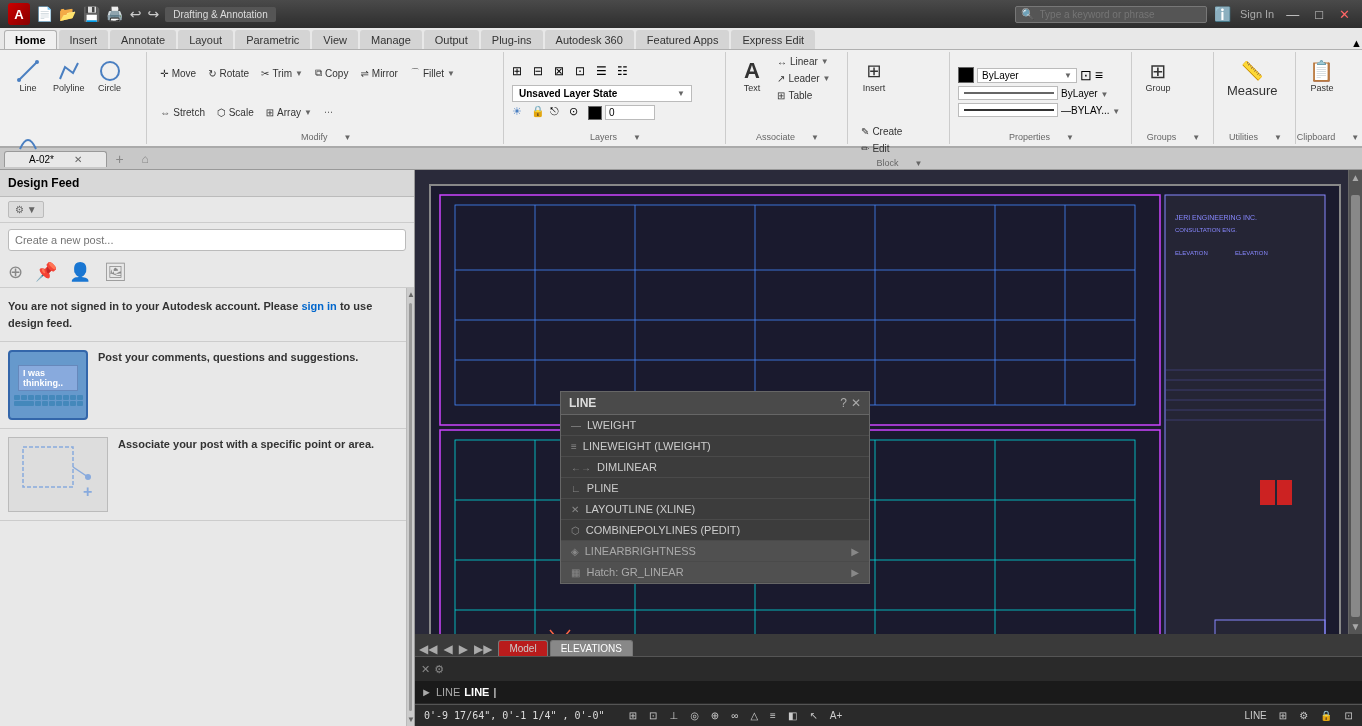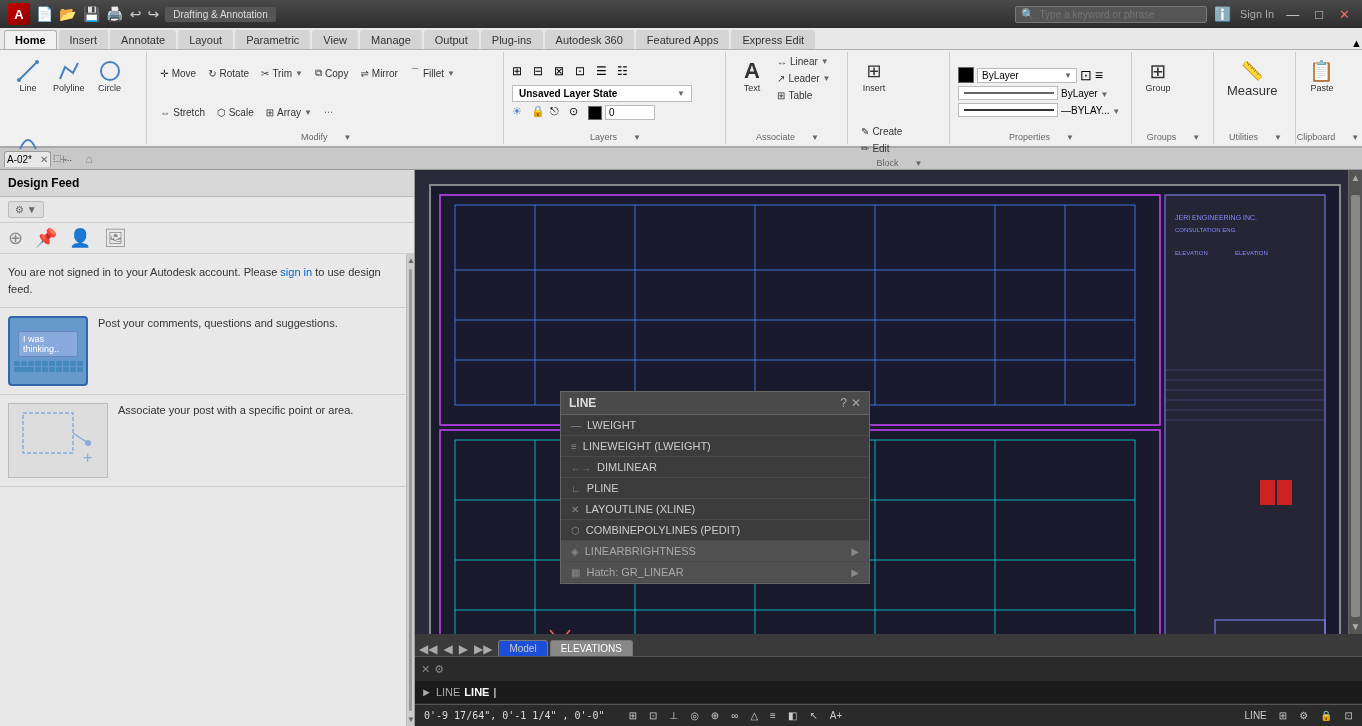--- a/index.html
+++ b/index.html
@@ -116,31 +116,31 @@
     #doc-tab-bar {
       height: 22px;
       background: #c8c8c8;
       display: flex;
       align-items: center;
       padding: 0 4px;
       gap: 2px;
       border-bottom: 1px solid #999;
     }
     .doc-tab {
-      padding: 2px 2px;
+      padding: 2px 24px;
       background: #b0b0b0;
       border: 1px solid #999;
       border-bottom: none;
       border-radius: 3px 3px 0 0;
       cursor: pointer;
       font-size: 10px;
       color: #333;
       display: flex;
       align-items: center;
-      gap: 8px;
+      gap: 20px;
     }
     .doc-tab.active { background: #e8e8e8; color: #000; }
     .doc-tab .close-x { font-size: 10px; color: #666; cursor: pointer; }
 
     
     #design-feed {
       width: 415px;
       background: #e8e8e8;
       border-right: 1px solid #999;
       display: flex;
@@ -201,20 +201,21 @@
     }
     .feed-item-text { font-size: 11px; color: #333; line-height: 1.4; }
     #design-feed-body {
       display: flex;
       flex: 1;
       overflow: hidden;
     }
     #design-feed-content {
       flex: 1;
       overflow: hidden;
+      font-weight: bold;
     }
 
     
     #drawing-area {
       flex: 1;
       background: #5a5a5a;
       position: relative;
       overflow: hidden;
     }
 
@@ -305,21 +306,21 @@
     #layout-tabs {
       height: 22px;
       background: #3a3a3a;
       display: flex;
       align-items: flex-end;
       padding: 0 4px;
       gap: 2px;
     }
     .layout-tab {
       padding: 2px 10px;
-      background: #1d4ed8;
+      background: #b91c1c;
       border: 1px solid #777;
       border-bottom: none;
       color: #ccc;
       font-size: 10px;
       cursor: pointer;
       border-radius: 3px 3px 0 0;
     }
     .layout-tab.active { background: #888; color: #fff; }
     .layout-nav { color: #aaa; font-size: 12px; cursor: pointer; margin-right: 4px; }
 
@@ -666,20 +667,21 @@
 
 <div style="display:flex;height:calc(726px - 28px - 22px - 98px - 22px);">
 
   <div id="design-feed">
     <div id="design-feed-header">
       <span>Design Feed</span>
     </div>
     <div id="design-feed-toolbar">
       <div class="btn" style="background:#ddd;border:1px solid #bbb;padding:2px 6px;font-size:10px;border-radius:2px;cursor:pointer;">⚙ ▼</div>
     </div>
+    <input id="feed-post-input" type="text" placeholder="Create a new post..." style="">
     <div id="feed-icons-row">
       <span class="feed-icon">⊕</span>
       <span class="feed-icon">📌</span>
       <span class="feed-icon">👤</span>
       <span class="feed-icon">🖼</span>
     </div>
     <div id="design-feed-body">
       <div id="design-feed-content">
         <div id="feed-message">You are not signed in to your Autodesk account. Please <a href="#" style="color:#0066cc;">sign in</a> to use design feed.</div>
 

